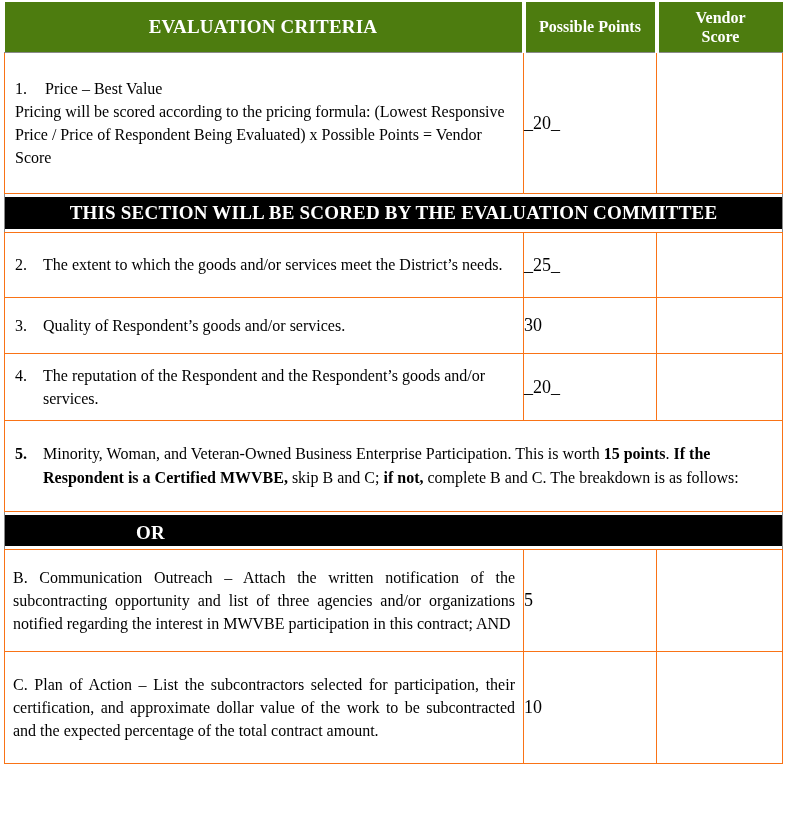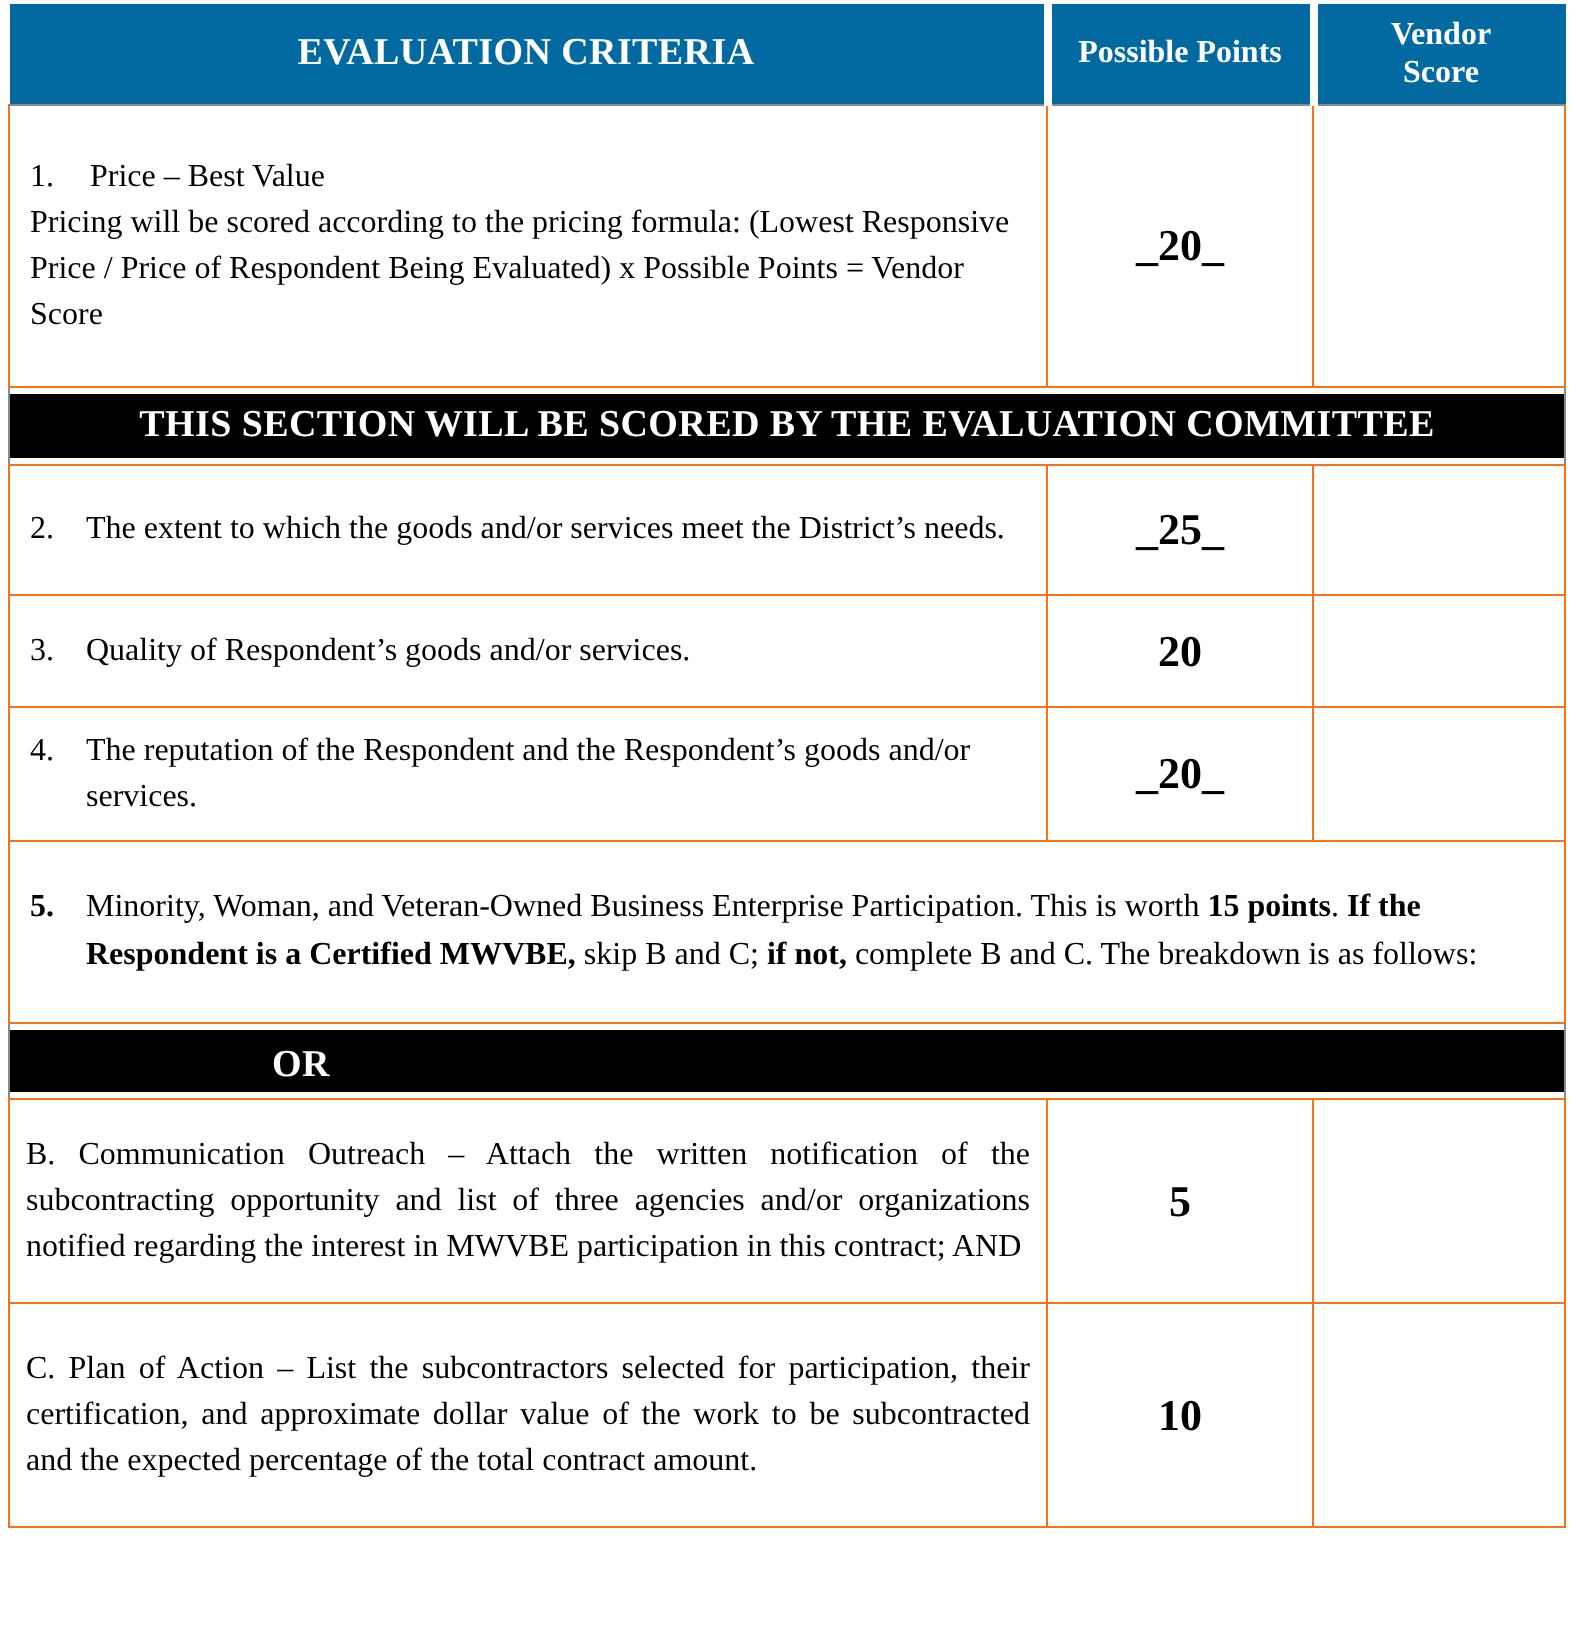--- a/index.html
+++ b/index.html
@@ -17,21 +17,21 @@
     width: 778px;
     border-collapse: collapse;
     table-layout: fixed;
   }
   col.c1 { width: 519px; }
   col.c2 { width: 133px; }
   col.c3 { width: 126px; }
 
   
   tr.head-row th {
-    background: #0369a1;
+    background: #4d7c0f;
     color: #ffffff;
     font-weight: bold;
     vertical-align: middle;
     text-align: center;
     height: 50px;
     padding: 0;
     border-bottom: 1px solid #8a8a8a;
   }
   th.crit-h { font-size: 19px; letter-spacing: 0.2px; }
   th.pp-h, th.vs-h { font-size: 16px; border-left: 4px solid #ffffff; }
@@ -42,23 +42,22 @@
     border: 1px solid #f97316;
     vertical-align: middle;
     padding: 0;
   }
   td.crit {
     padding: 5px 10px 5px 10px;
     font-size: 16px;
     line-height: 1.45;
   }
   td.pts {
-    text-align: center;
-    font-weight: bold;
-    font-size: 22px;
+    font-weight: normal;
+    font-size: 18px;
   }
   td.score { background: #ffffff; }
 
   
   .hang { display: flex; align-items: flex-start; }
   .hang .num { flex: 0 0 28px; }
   .hang .txt { flex: 1 1 auto; }
   .b { font-weight: bold; }
   .r1-title .num { display: inline-block; width: 30px; }
   .r1-body { margin-top: 0; }
@@ -157,21 +156,21 @@
       <td class="score"></td>
     </tr>
 
     <tr class="r3">
       <td class="crit">
         <div class="hang">
           <span class="num">3.</span>
           <span class="txt">Quality of Respondent’s goods and/or services.</span>
         </div>
       </td>
-      <td class="pts">20</td>
+      <td class="pts">30</td>
       <td class="score"></td>
     </tr>
 
     <tr class="r4">
       <td class="crit">
         <div class="hang">
           <span class="num">4.</span>
           <span class="txt">The reputation of the Respondent and the Respondent’s goods and/or services.</span>
         </div>
       </td>

